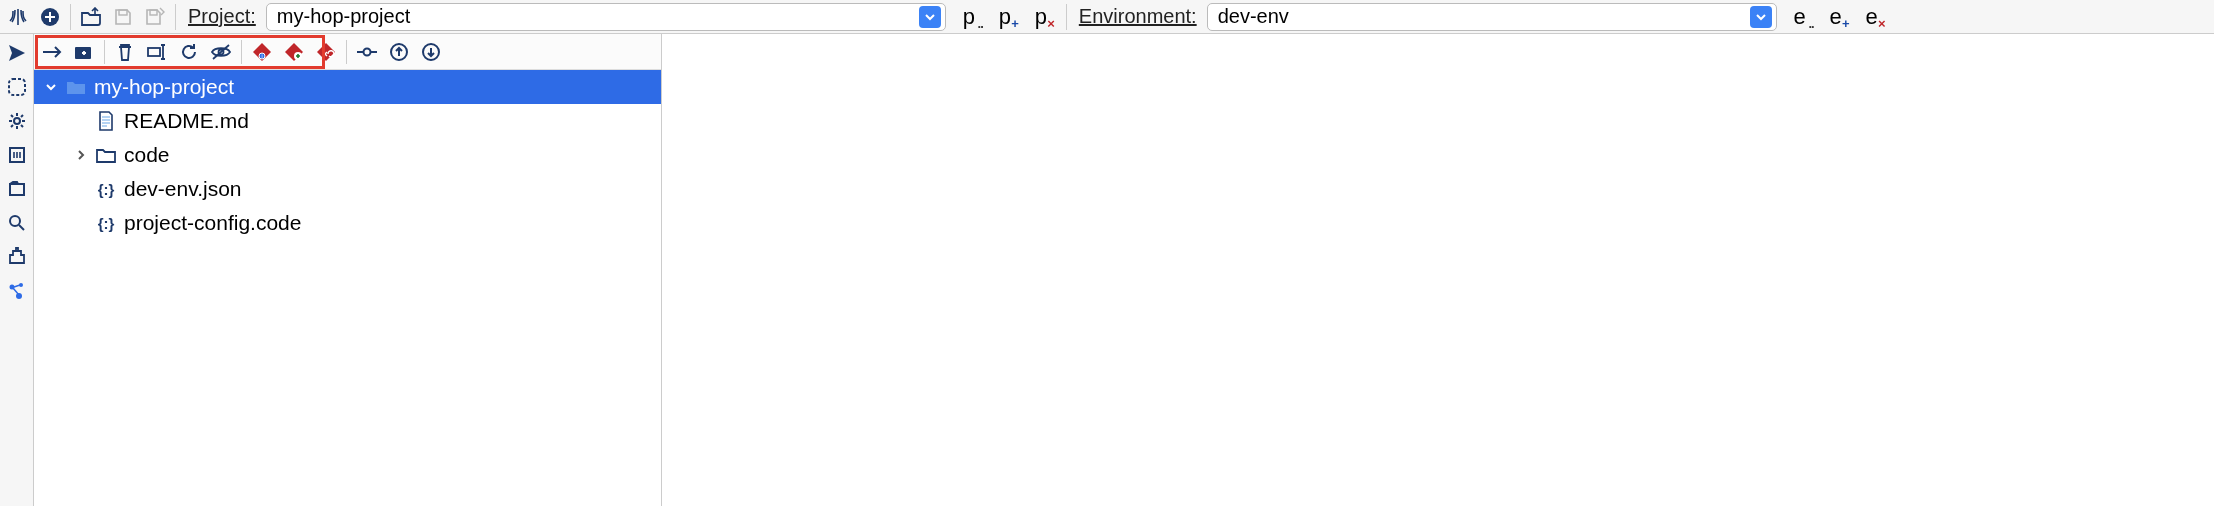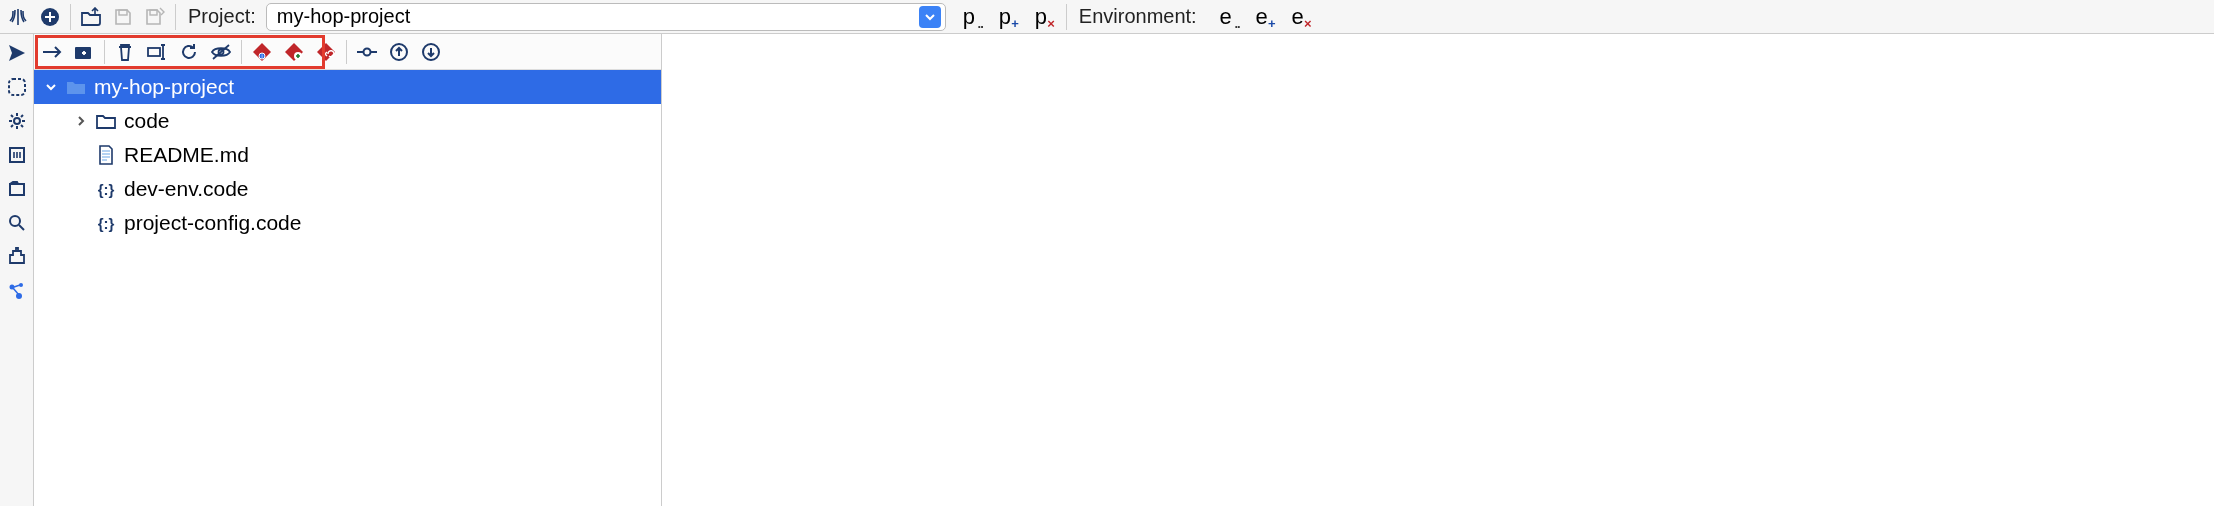--- a/index.html
+++ b/index.html
@@ -32,20 +32,21 @@
   .tb-sep {
     width: 1px;
     height: 26px;
     background: #ccc;
     margin: 0 2px;
   }
   .tb-label {
     font-size: 20px;
     padding: 0 6px;
     color: #222;
+    text-decoration: underline;
   }
   .tb-select {
     height: 28px;
     border: 1px solid #bbb;
     border-radius: 5px;
     background: #fff;
     display: flex;
     align-items: center;
     padding: 0 4px 0 10px;
     font-size: 20px;
@@ -237,20 +238,28 @@
     </span>
   </div>
   <div class="p-icons">
     <div class="letter-icon">p<span class="sub sub-dots">..</span></div>
     <div class="letter-icon">p<span class="sub sub-plus">+</span></div>
     <div class="letter-icon">p<span class="sub sub-x">×</span></div>
   </div>
   <div class="tb-sep"></div>
 
   <span class="tb-label">Environment:</span>
+  <div class="tb-select env-select">
+    <span style="flex:1">dev-env</span>
+    <span class="sel-arrow">
+      <svg width="12" height="12" viewBox="0 0 12 12">
+          <path d="M2 4l4 4 4-4" stroke="#fff" stroke-width="2" fill="none"></path>
+        </svg>
+    </span>
+  </div>
   <div class="e-icons">
     <div class="letter-icon">e<span class="sub sub-dots">..</span></div>
     <div class="letter-icon">e<span class="sub sub-plus">+</span></div>
     <div class="letter-icon">e<span class="sub sub-x">×</span></div>
   </div>
 </div>
 
 <div class="body-row">
   <div class="vstrip">
     <div class="v-btn">
@@ -395,48 +404,48 @@
         </span>
         <span class="file-icon">
           <svg width="20" height="16" viewBox="0 0 20 16">
               <path d="M1 3h6l2 2h10v10H1z" fill="#5d94ec" stroke="#fff" stroke-width="0"></path>
             </svg>
         </span>
         <span>my-hop-project</span>
       </div>
 
       <div class="tree-row depth1">
+        <span class="expand"></span>
+        <span class="file-icon">
+          <svg width="16" height="20" viewBox="0 0 16 20">
+              <path d="M2 1h9l3 3v15H2z" fill="none" stroke="#1e3a6b" stroke-width="1.6"></path>
+              <path d="M4 6h8M4 9h8M4 12h8M4 15h5" stroke="#6aa8e8" stroke-width="1.2"></path>
+            </svg>
+        </span>
+        <span>README.md</span>
+      </div>
+
+      <div class="tree-row depth1">
         <span class="expand">
           <svg width="12" height="12" viewBox="0 0 12 12">
               <path d="M4 2l4 4-4 4" stroke="#555" stroke-width="2" fill="none"></path>
             </svg>
         </span>
         <span class="file-icon">
           <svg width="20" height="16" viewBox="0 0 20 16">
               <path d="M1 3h6l2 2h10v10H1z" fill="none" stroke="#1e3a6b" stroke-width="1.8"></path>
             </svg>
         </span>
         <span>code</span>
       </div>
 
       <div class="tree-row depth1">
         <span class="expand"></span>
-        <span class="file-icon">
-          <svg width="16" height="20" viewBox="0 0 16 20">
-              <path d="M2 1h9l3 3v15H2z" fill="none" stroke="#1e3a6b" stroke-width="1.6"></path>
-              <path d="M4 6h8M4 9h8M4 12h8M4 15h5" stroke="#6aa8e8" stroke-width="1.2"></path>
-            </svg>
-        </span>
-        <span>README.md</span>
-      </div>
-
-      <div class="tree-row depth1">
-        <span class="expand"></span>
         <span class="file-icon" style="font-weight:700;color:#1e3a6b;font-size:15px">{:}</span>
-        <span>dev-env.code</span>
+        <span>dev-env.json</span>
       </div>
 
       <div class="tree-row depth1">
         <span class="expand"></span>
         <span class="file-icon" style="font-weight:700;color:#1e3a6b;font-size:15px">{:}</span>
         <span>project-config.code</span>
       </div>
     </div>
   </div>
 

